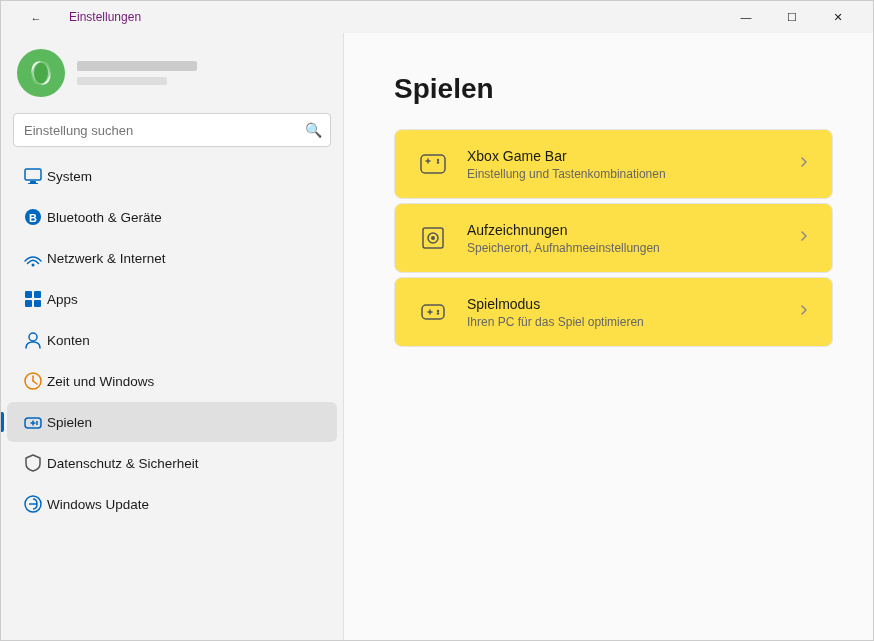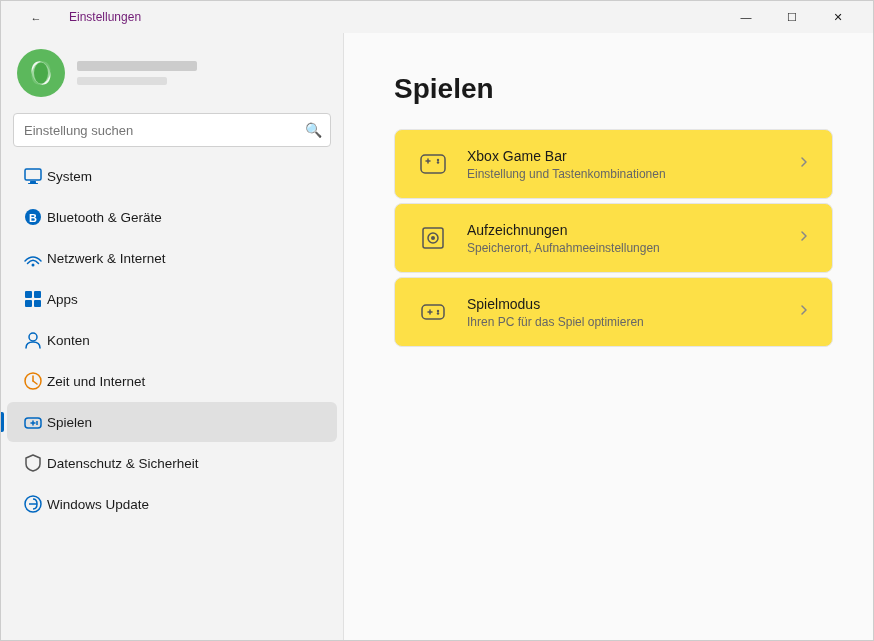--- a/index.html
+++ b/index.html
@@ -327,21 +327,21 @@
           <span class="nav-label">Konten</span>
         </div>
         <div class="nav-item">
           <span class="nav-icon">
             <svg width="20" height="20" viewBox="0 0 20 20">
               <circle cx="10" cy="10" r="8" fill="none" stroke="#e67e00" stroke-width="1.5"></circle>
               <line x1="10" y1="5" x2="10" y2="10" stroke="#e67e00" stroke-width="1.5" stroke-linecap="round"></line>
               <line x1="10" y1="10" x2="14" y2="13" stroke="#e67e00" stroke-width="1.5" stroke-linecap="round"></line>
             </svg>
           </span>
-          <span class="nav-label">Zeit und Internet</span>
+          <span class="nav-label">Zeit und Windows</span>
         </div>
         <div class="nav-item active">
           <span class="nav-icon">
             <svg width="20" height="20" viewBox="0 0 20 20">
               <rect x="2" y="6" width="16" height="10" rx="3" fill="none" stroke="#0067c0" stroke-width="1.5"></rect>
               <line x1="10" y1="9" x2="10" y2="13" stroke="#0067c0" stroke-width="1.5" stroke-linecap="round"></line>
               <line x1="8" y1="11" x2="12" y2="11" stroke="#0067c0" stroke-width="1.5" stroke-linecap="round"></line>
               <circle cx="14" cy="10" r="1" fill="#0067c0"></circle>
               <circle cx="14" cy="12" r="1" fill="#0067c0"></circle>
             </svg>

